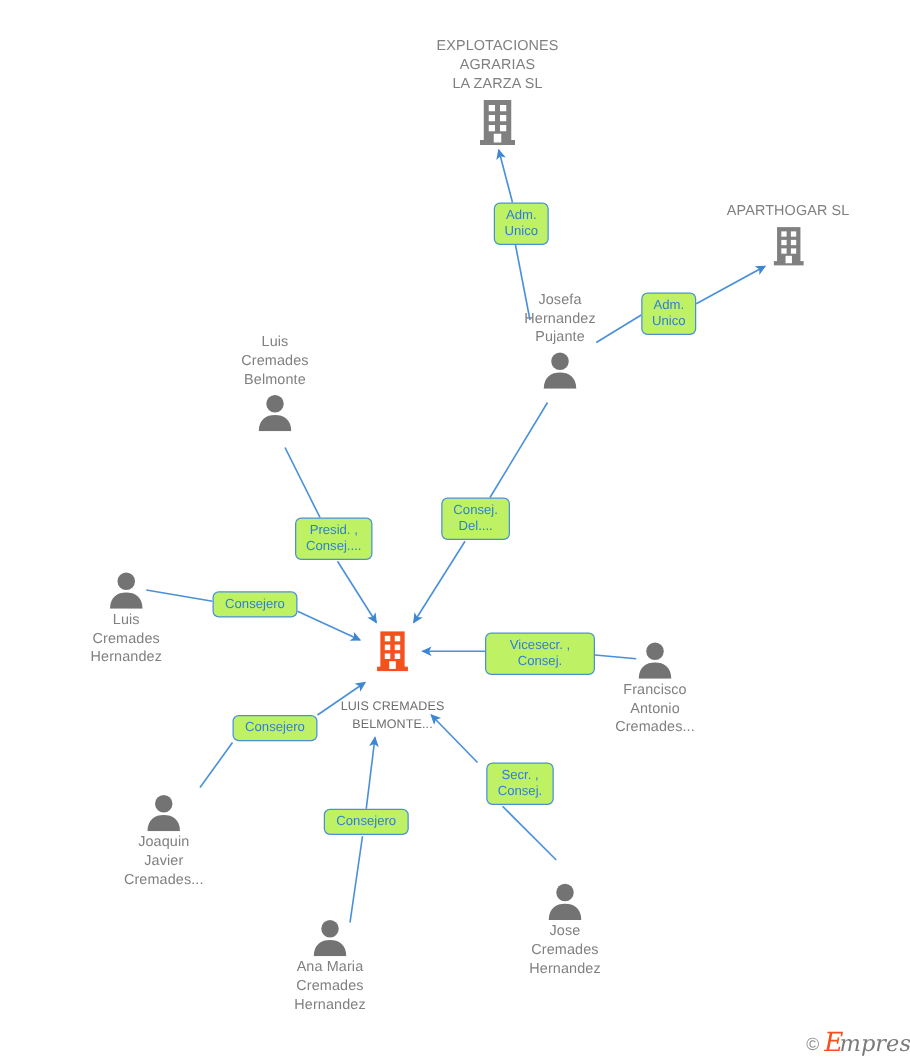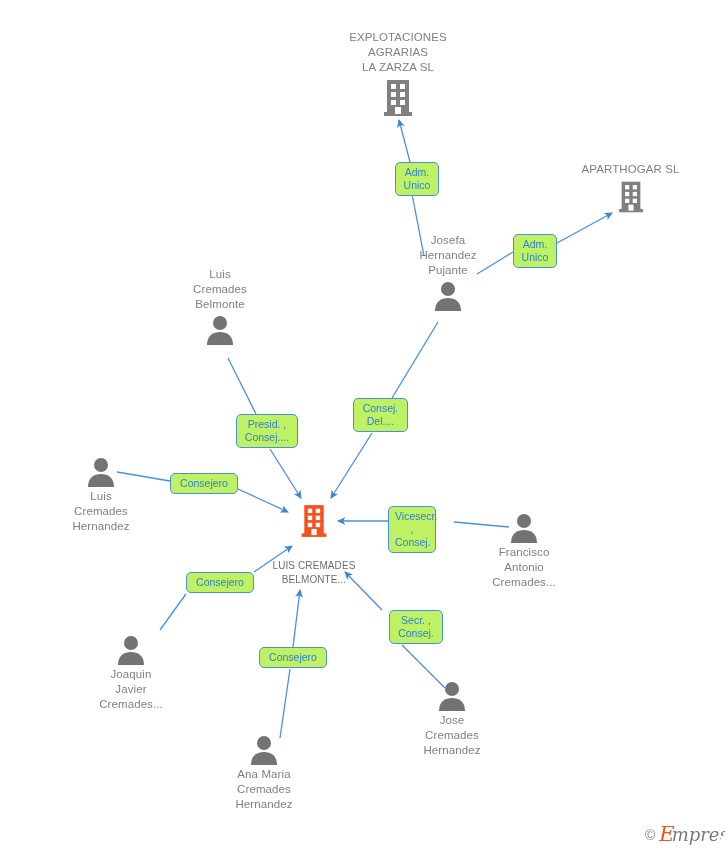--- a/index.html
+++ b/index.html
@@ -10,21 +10,20 @@
   }
   body {
     font-family: "Liberation Sans", sans-serif;
   }
   #canvas {
     position: relative;
     width: 728px;
     height: 850px;
     background: #ffffff;
     overflow: hidden;
-    border-radius: 31px;
   }
   #edge-layer {
     position: absolute;
     left: 0;
     top: 0;
     width: 728px;
     height: 850px;
     pointer-events: none;
   }
   .node {
@@ -223,21 +222,21 @@
   <div class="node" style="left:204px; top:735px; width:120px;">
     <svg class="node-icon" width="30" height="30" viewBox="0 0 30 30">
       <circle cx="15" cy="8" r="7" fill="#737373"></circle>
       <path d="M2,30 C2,20.5 8,17 15,17 C22,17 28,20.5 28,30 Z" fill="#737373"></path>
     </svg>
     <span class="node-label person-below">Ana Maria
 Cremades
 Hernandez</span>
   </div>
 
-  <div class="node" style="left:397px; top:681px; width:110px;">
+  <div class="node" style="left:397px; top:706px; width:110px;">
     <svg class="node-icon" width="30" height="30" viewBox="0 0 30 30">
       <circle cx="15" cy="8" r="7" fill="#737373"></circle>
       <path d="M2,30 C2,20.5 8,17 15,17 C22,17 28,20.5 28,30 Z" fill="#737373"></path>
     </svg>
     <span class="node-label person-below">Jose
 Cremades
 Hernandez</span>
   </div>
 
   <div class="node center-node" style="left:259px; top:503px; width:110px;">
@@ -262,21 +261,21 @@
 Unico</div>
 
   <div class="rel-label" style="left:236px; top:414px; width:62px;">Presid. ,
 Consej....</div>
 
   <div class="rel-label" style="left:353px; top:398px; width:55px;">Consej.
 Del....</div>
 
   <div class="rel-label" style="left:170px; top:473px; width:68px;">Consejero</div>
 
-  <div class="rel-label" style="left:388px; top:506px; width:48px;">Vicesecr. ,
+  <div class="rel-label" style="left:388px; top:506px; width:88px;">Vicesecr. ,
 Consej.</div>
 
   <div class="rel-label" style="left:186px; top:572px; width:68px;">Consejero</div>
 
   <div class="rel-label" style="left:365px; top:610px; width:54px;margin-left:24px;">Secr. ,
 Consej.</div>
 
   <div class="rel-label" style="left:259px; top:647px; width:68px;">Consejero</div>
 
   <div class="watermark" style="left:645px; top:824px;">

